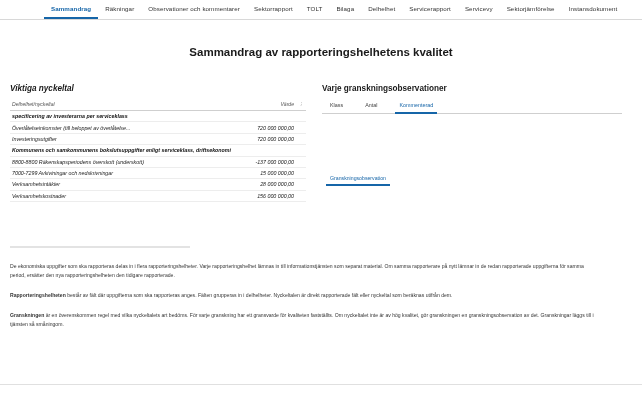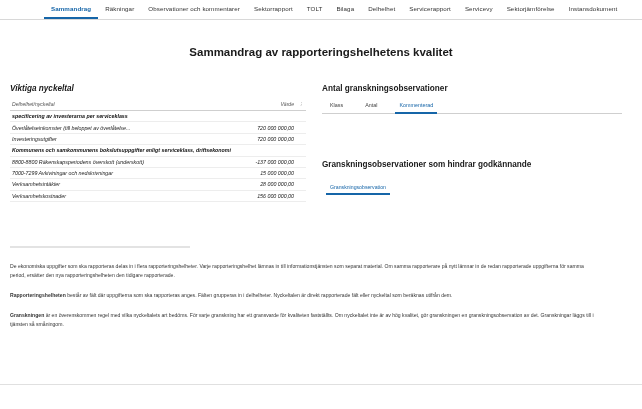--- a/index.html
+++ b/index.html
@@ -256,30 +256,29 @@
           <tr>
             <td class="indent2">Verksamhetskostnader</td>
             <td class="num">156 000 000,00</td>
             <td></td>
           </tr>
         </tbody>
       </table>
     </div>
 
     <div class="col-right">
-      <div class="section-title">Antal granskningsobservationer</div>
+      <div class="section-title">Varje granskningsobservationer</div>
       <div class="subtabs">
         <div class="subtab"><span>Klass</span></div>
         <div class="subtab"><span>Antal</span></div>
         <div class="subtab active"><span>Kommenterad</span></div>
       </div>
 
       <div class="block-gap"></div>
 
-      <div class="section-title">Granskningsobservationer som hindrar godkännande</div>
       <div class="pillbox">
         <span class="pill">Granskningsobservation</span>
       </div>
     </div>
   </div>
 
   <div class="divider"></div>
 
   <div class="paras">
     <p>

